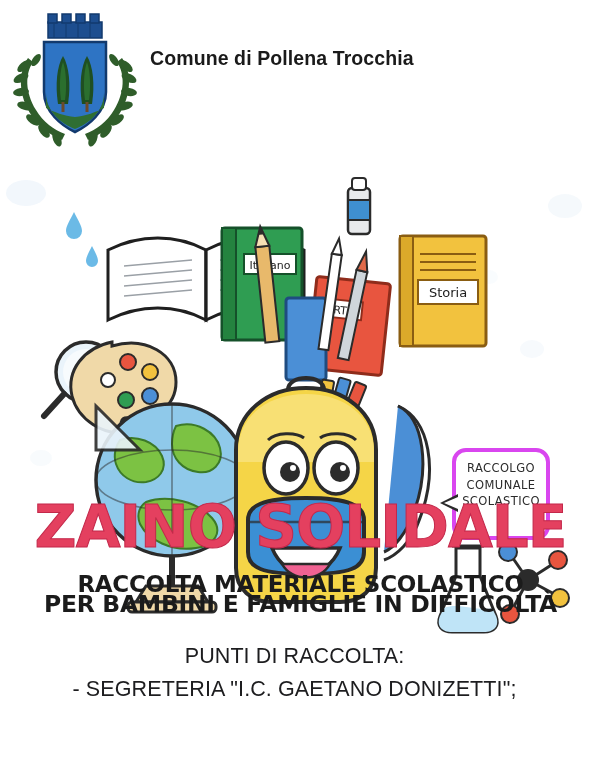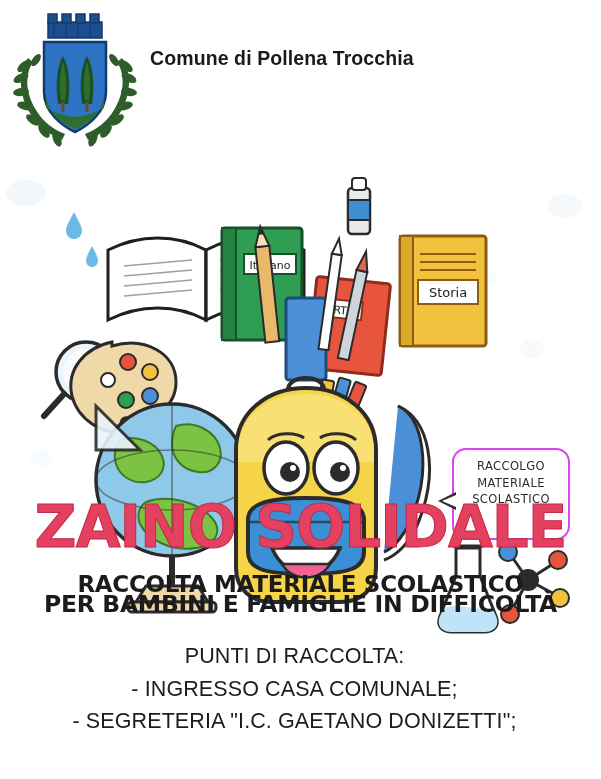--- a/index.html
+++ b/index.html
@@ -85,24 +85,24 @@
     color: #1b1b1b;
   }
   .subtitle1 { top: 421px; font-size: 23px; letter-spacing: -.3px; }
   .subtitle2 { top: 440px; font-size: 23.5px; letter-spacing: -.3px; }
 
   
   .bubble {
     position: absolute;
     left: 452px;
     top: 298px;
-    width: 118px;
+    width: 98px;
     height: 92px;
     background: #ffffff;
-    border: 2px solid #d946ef;
+    border: 4px solid #d946ef;
     border-radius: 14px;
     box-sizing: border-box;
     padding-top: 8px;
   }
   .bubble-line {
     font-family: "DejaVu Sans", sans-serif;
     font-size: 11.5px;
     color: #2b2b2b;
     text-align: center;
     line-height: 1.45;
@@ -383,29 +383,28 @@
         <circle cx="510" cy="464" r="9" fill="#e8553f" stroke="#2b2b2b" stroke-width="2"></circle>
         <circle cx="508" cy="402" r="9" fill="#4b8fd6" stroke="#2b2b2b" stroke-width="2"></circle>
       </g>
     </svg>
   </div>
 
   <div class="bubble">
     <div class="bubble-tail"></div>
     <div class="bubble-tail-in"></div>
     <div class="bubble-line">RACCOLGO</div>
-    <div class="bubble-line">MATERIALE</div>
+    <div class="bubble-line">COMUNALE</div>
     <div class="bubble-line">SCOLASTICO</div>
   </div>
 
   <div class="title-zaino">
     <span>ZAINO</span>
     <span class="word2">SOLIDALE</span>
   </div>
   <div class="subtitle1">RACCOLTA MATERIALE SCOLASTICO</div>
   <div class="subtitle2">PER BAMBINI E FAMIGLIE IN DIFFICOLTÀ</div>
 </div>
 
 <div class="footer">
   <div class="footer-line">PUNTI DI RACCOLTA:</div>
-  <div class="footer-line">- INGRESSO CASA COMUNALE;</div>
   <div class="footer-line">- SEGRETERIA "I.C. GAETANO DONIZETTI";</div>
 </div>
 
 </body></html>

